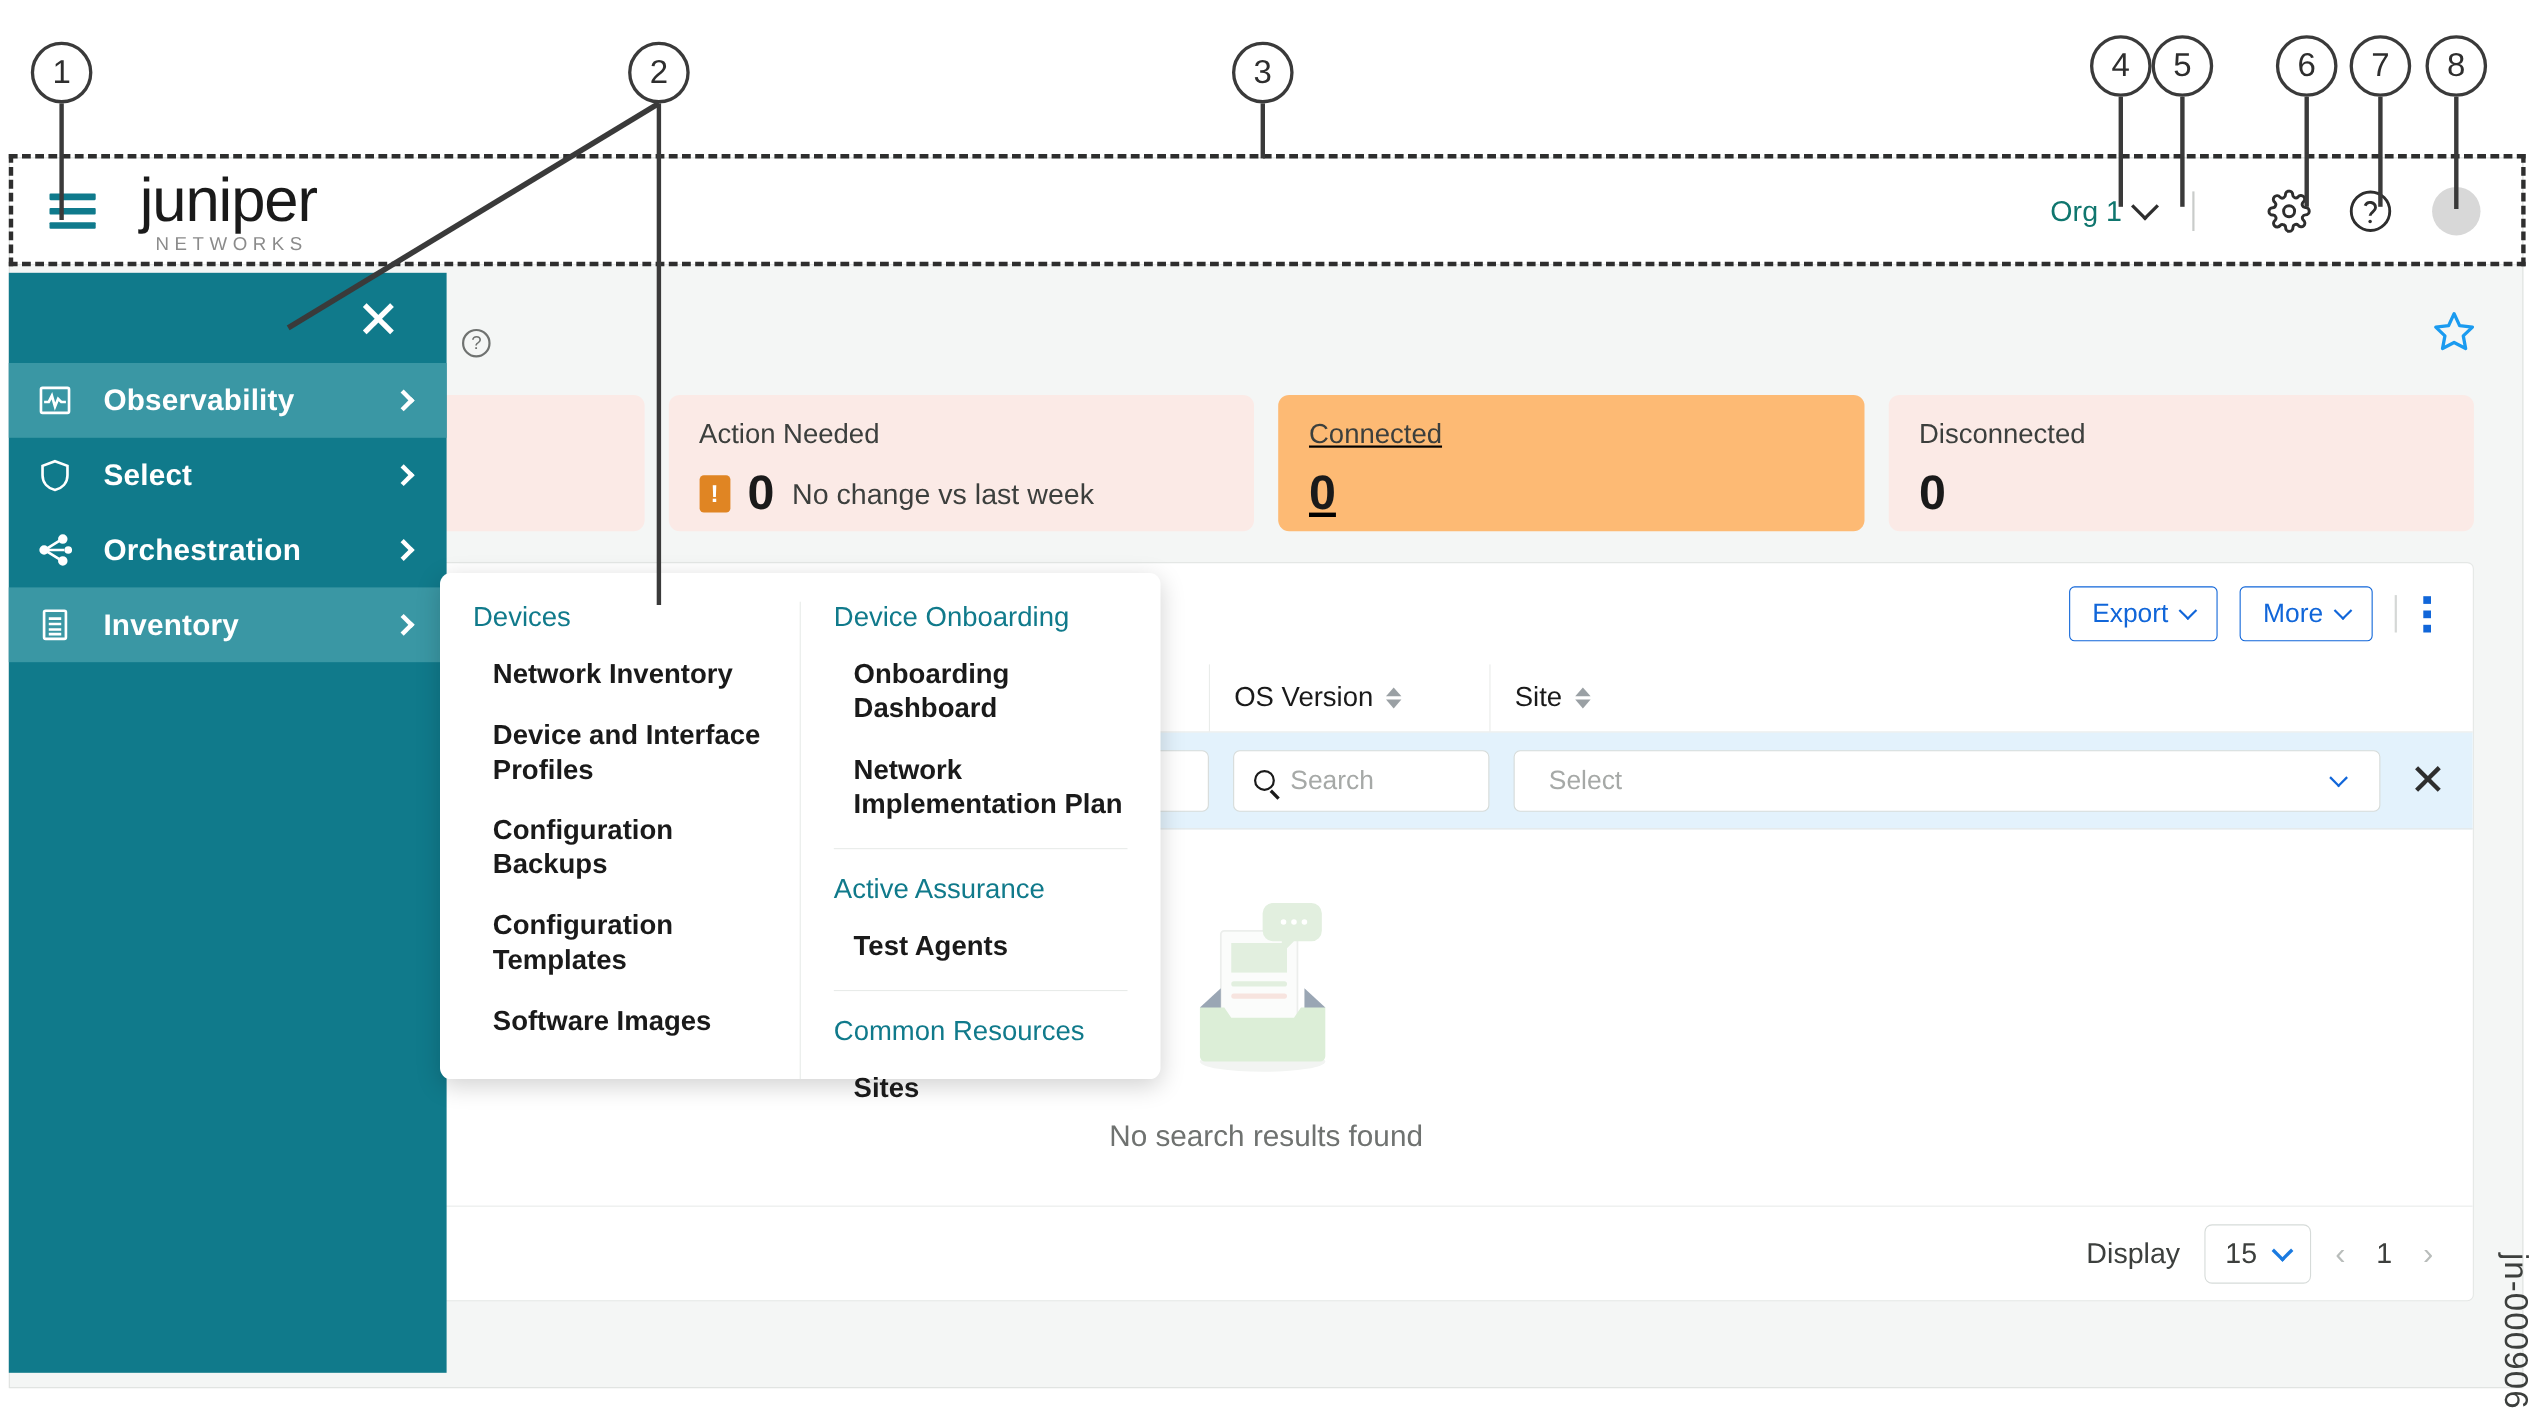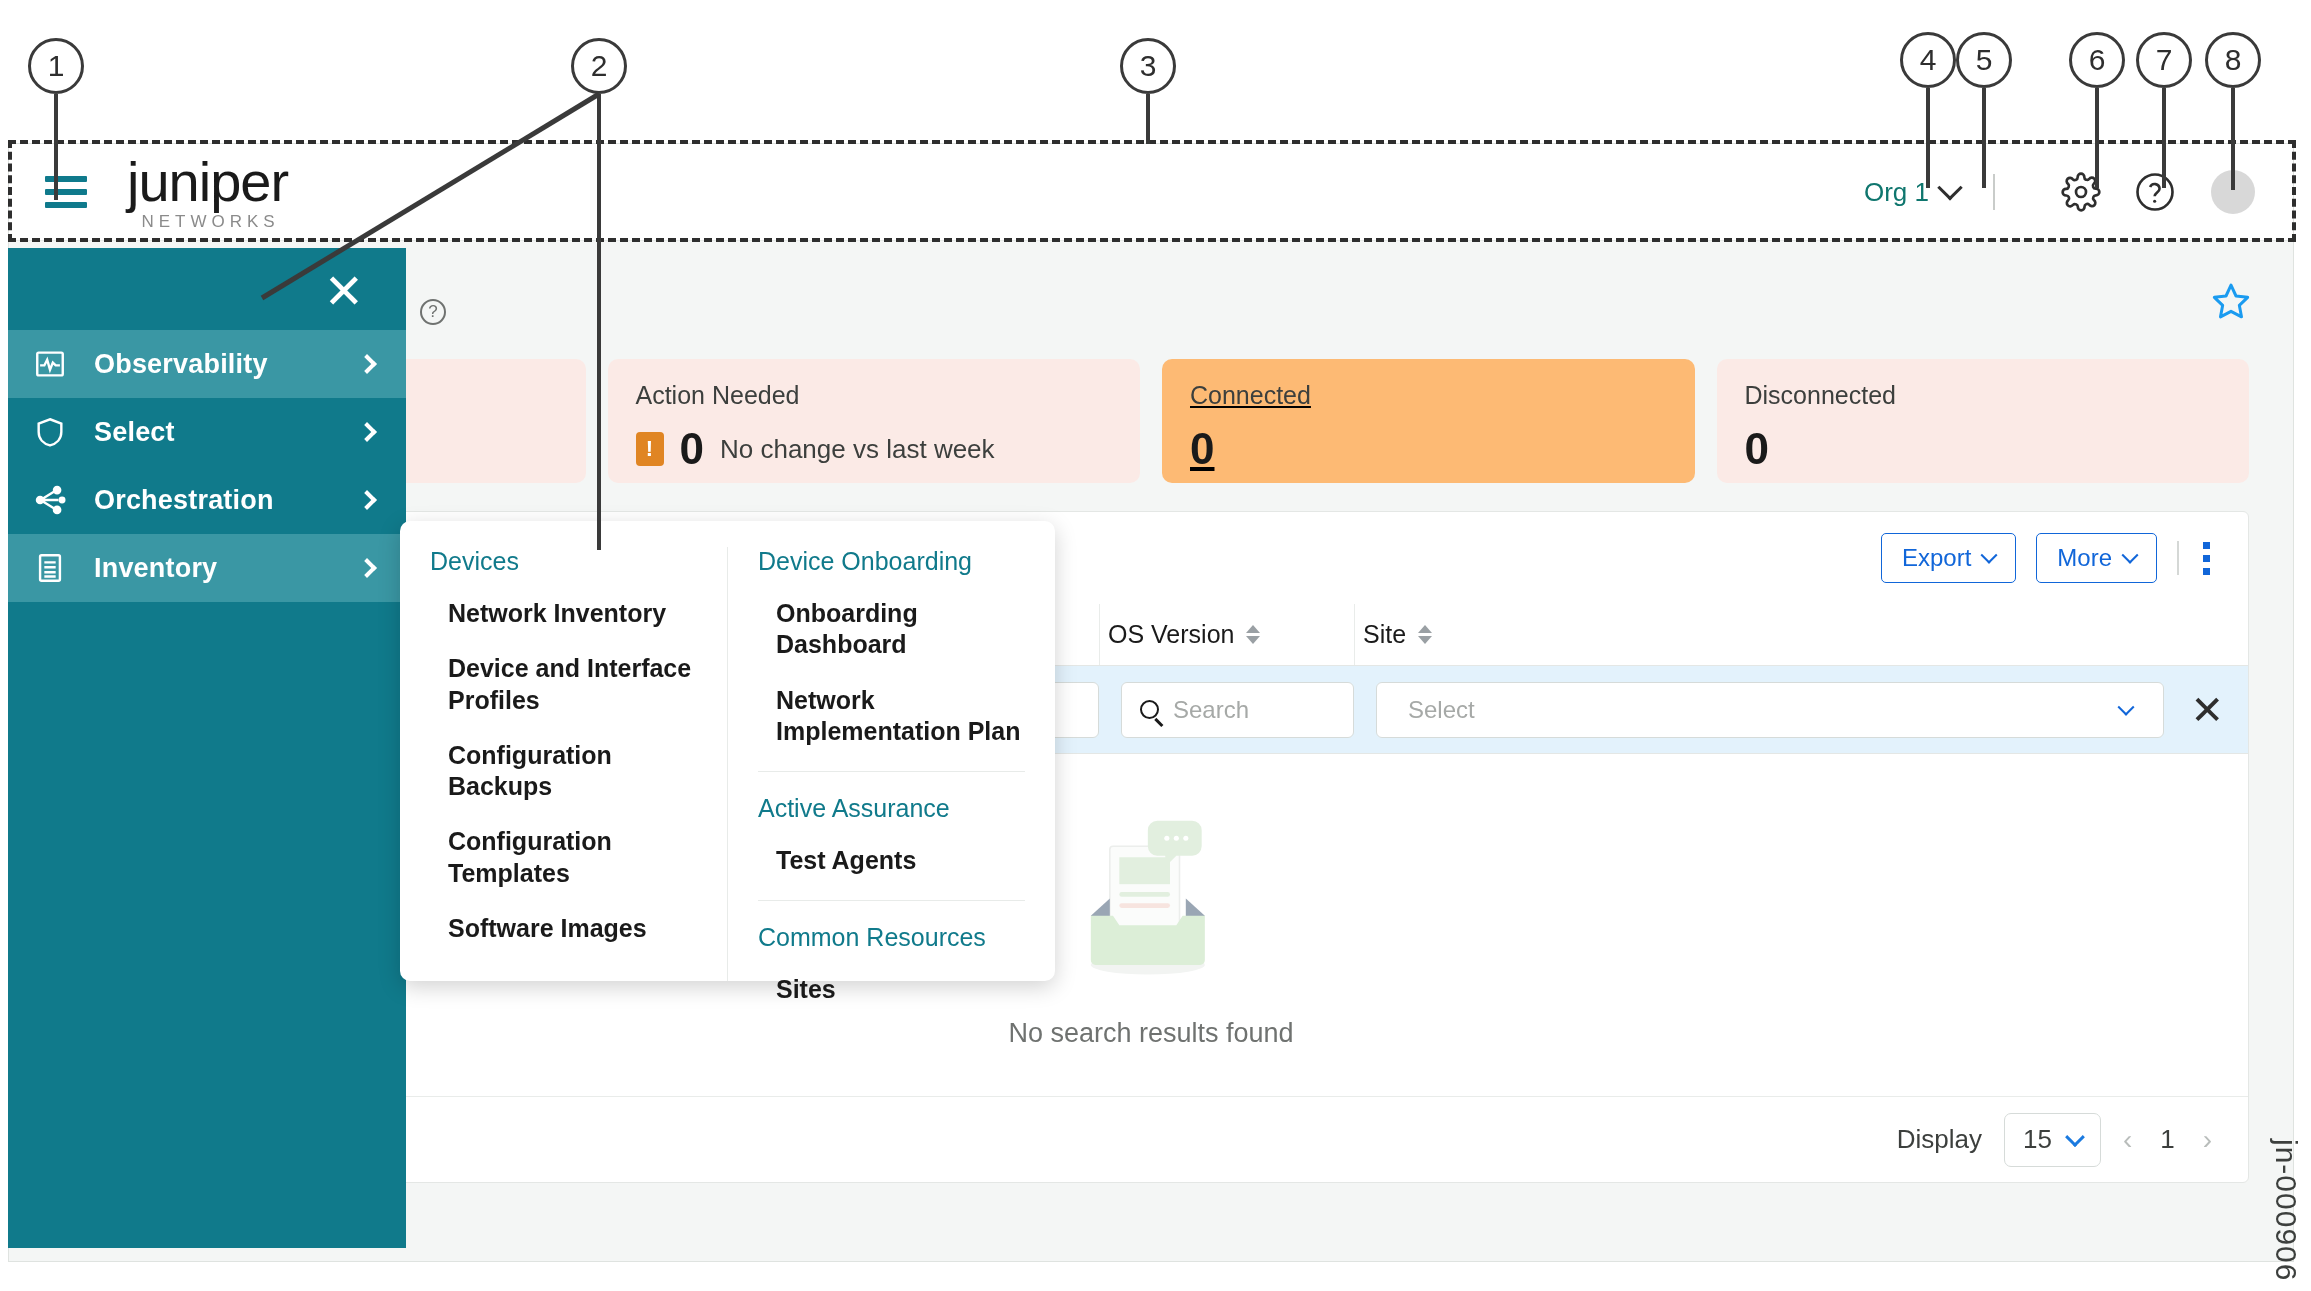--- a/index.html
+++ b/index.html
@@ -198,21 +198,21 @@
     display: flex; align-items: center;
     height: 62px;
     border-bottom: 1px solid #e4e7e5;
     padding-left: 0;
   }
   .th {
     font-size: 25px; color: #1a1a1a;
     display: flex; align-items: center; gap: 12px;
     border-left: 1px solid #e9ecea;
     height: 100%;
-    padding-left: 8px;
+    padding-left: 22px;
   }
   .th:first-child { border-left: none; }
   .sorter { display: flex; flex-direction: column; gap: 3px; }
   .sorter i {
     width: 0; height: 0;
     border-left: 7px solid transparent; border-right: 7px solid transparent;
   }
   .sorter i.up { border-bottom: 8px solid #9aa0a4; }
   .sorter i.dn { border-top: 8px solid #9aa0a4; }
 

